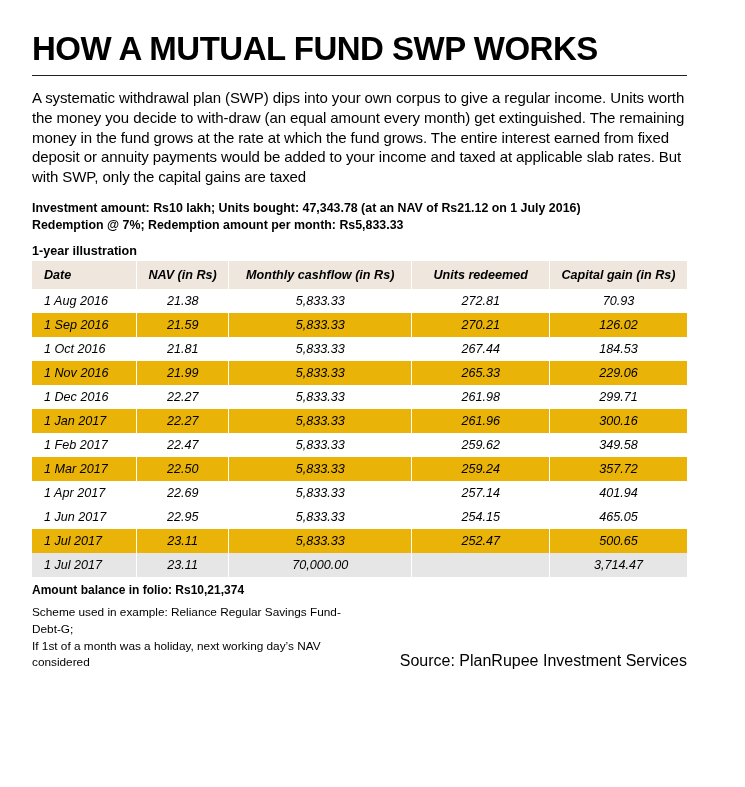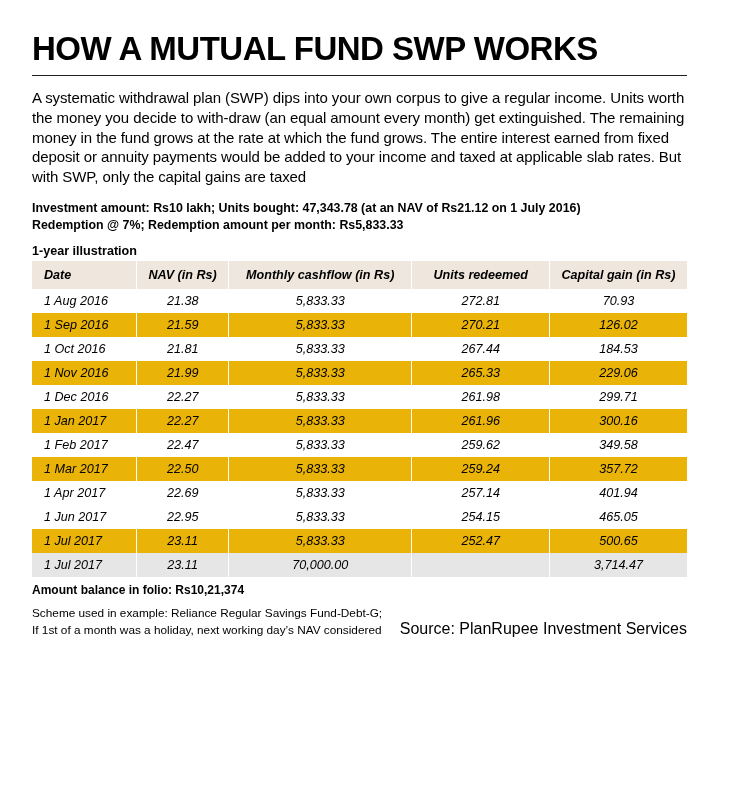--- a/index.html
+++ b/index.html
@@ -99,21 +99,22 @@
   .col-units { width: 21%; }
   .col-gain { width: 21%; }
   .balance {
     font-size: 12px;
     font-weight: bold;
     margin: 6px 0 7px 0;
   }
   .footer-row {
     display: flex;
     justify-content: space-between;
-    align-items: center;
+    align-items: flex-end;
+    gap: 32px;
   }
   .footnote-left { font-size: 11.8px; line-height: 1.42; }
   .source {
     font-size: 16px;
     text-align: right;
     white-space: nowrap;
     padding-left: 14px;
     padding-bottom: 1px;
     margin-top: 16px;
   }

